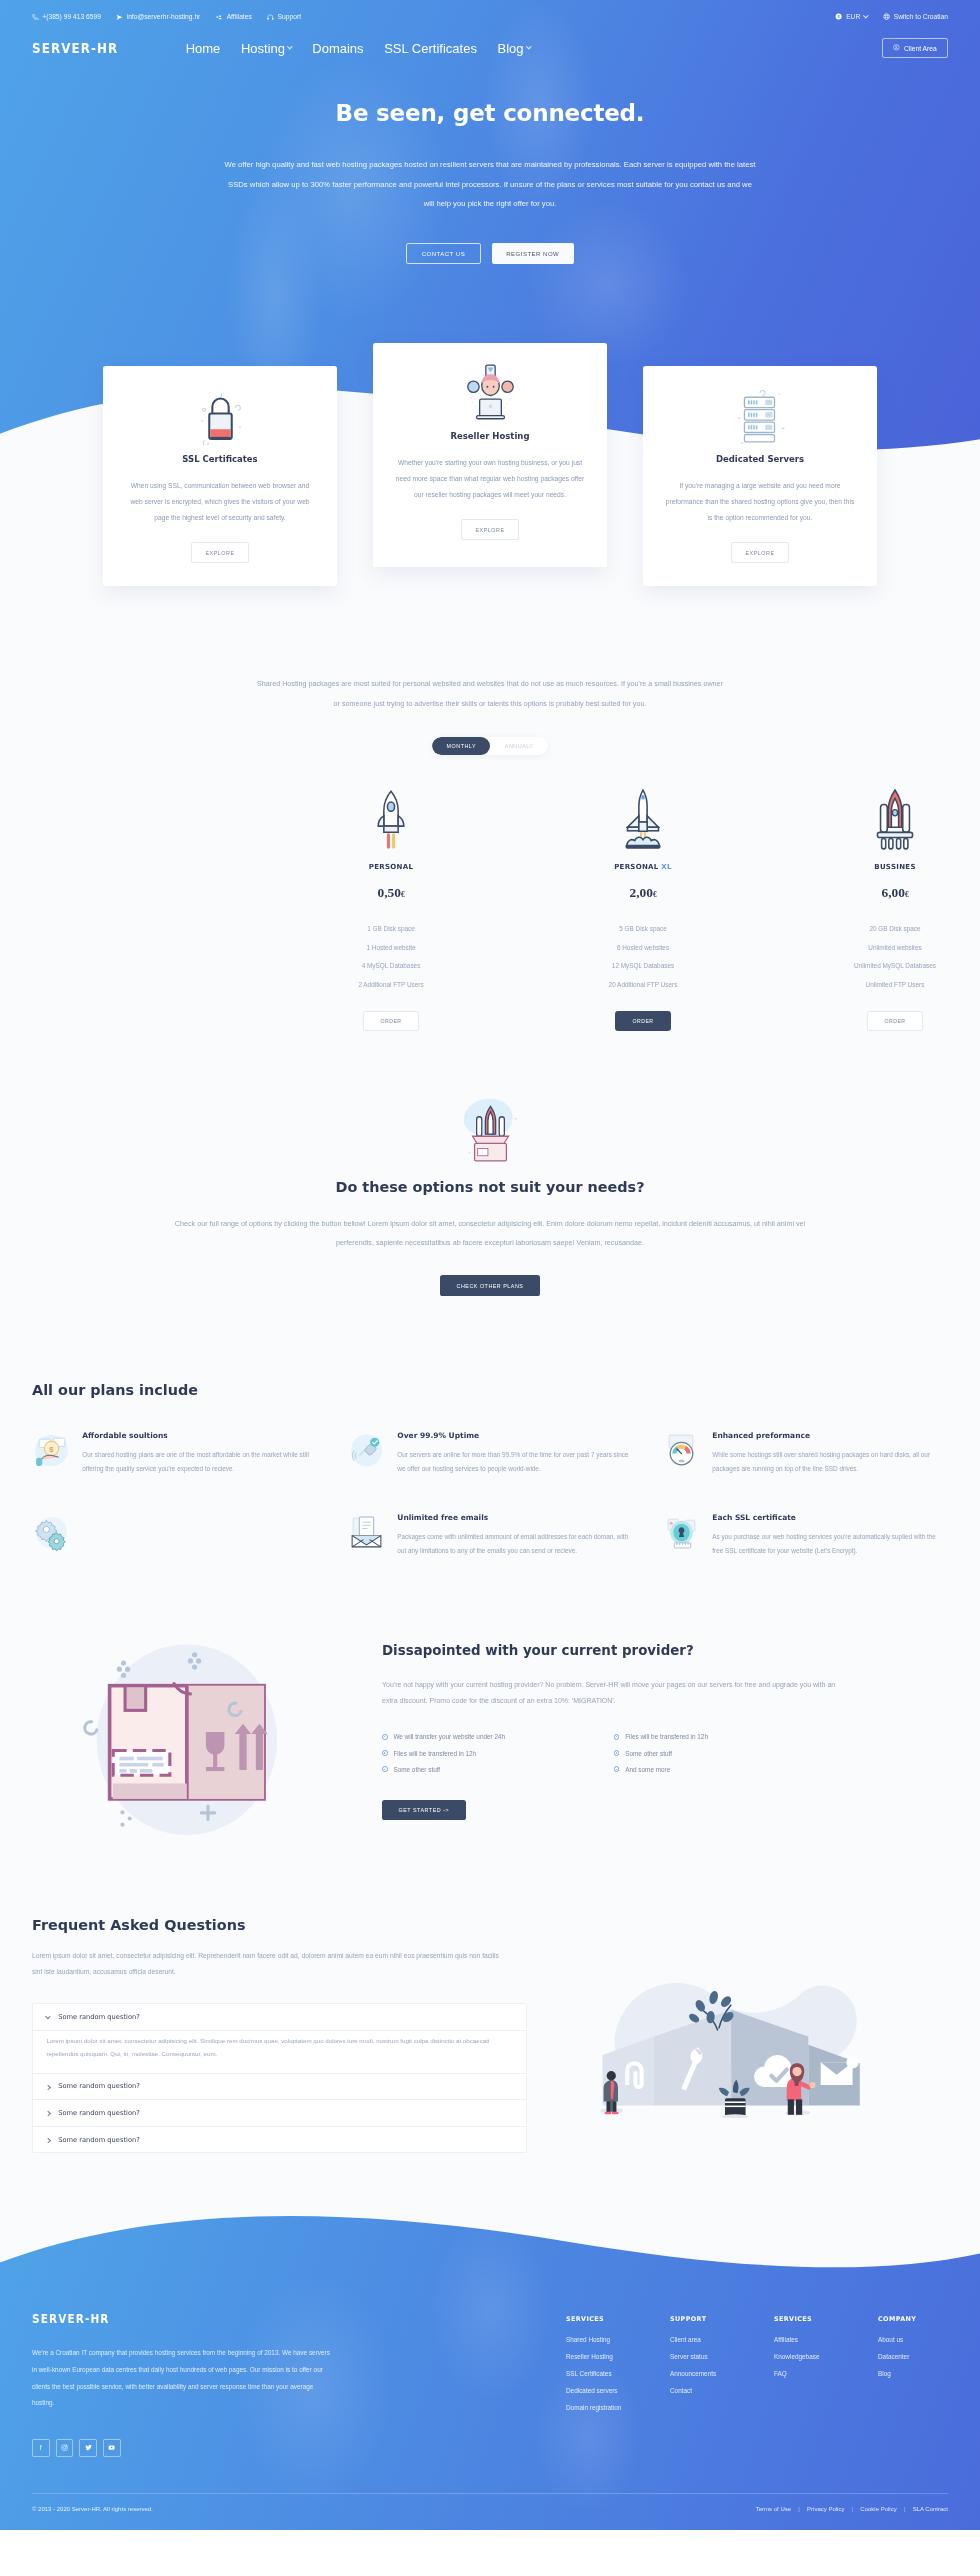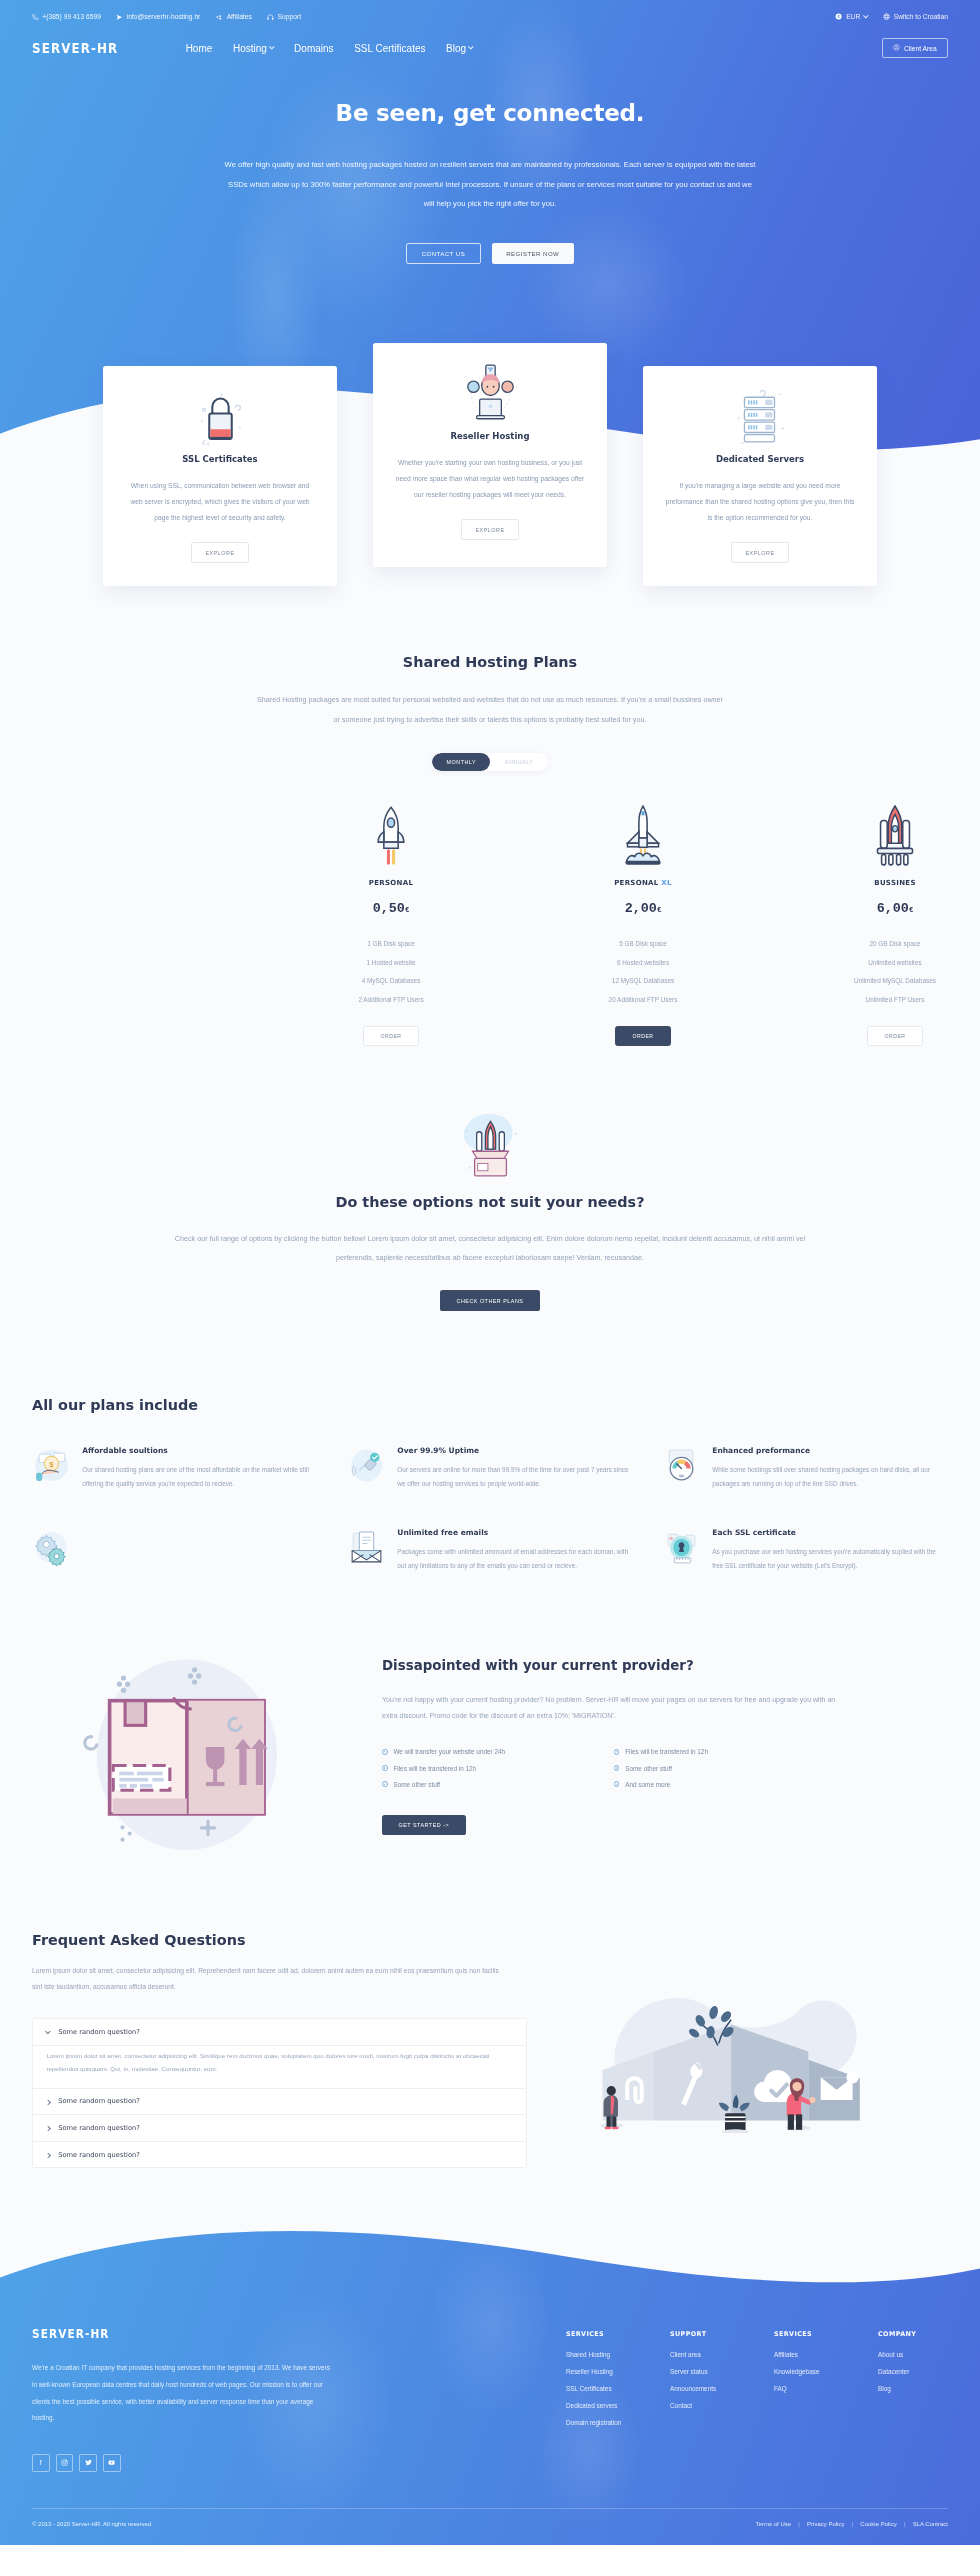--- a/index.html
+++ b/index.html
@@ -47,21 +47,21 @@
     padding: 17.5px 32px 0 32px;
   }
   .brand {
     font-family: "DejaVu Sans", sans-serif;
     font-weight: 700; font-size: 14px; letter-spacing: 1.3px; color: #fff;
     transform: scaleX(.85); transform-origin: left center;
     white-space: nowrap;
   }
   .nav-links { display: flex; align-items: center; gap: 20.6px; margin-left: 52px; }
   .nav-link {
-    color: #fff; font-size: 10px; cursor: pointer;
+    color: #fff; font-size: 13px; cursor: pointer;
     display: flex; align-items: center; gap: 3.1px; white-space: nowrap;
   }
   .caret { display: inline-block; width: 3.6px; height: 3.6px; border-right: 0.8px solid #fff; border-bottom: 0.8px solid #fff; transform: rotate(45deg) translate(-1px,-1px); opacity:.85; }
   .client-area {
     margin-left: auto;
     border: 0.5px solid rgba(255,255,255,.6); border-radius: 2.1px;
     padding: 5.2px 10.3px; color: #fff; font-size: 6.7px;
     display: flex; align-items: center; gap: 4.1px; cursor: pointer; white-space: nowrap;
   }
 
@@ -131,21 +131,21 @@
 
   .plan-grid { display: flex; justify-content: flex-end; gap: 82px; margin-top: 32px; }
   .plan { width: 170px; text-align: center; }
   .plan-illu { height: 66px; display: flex; align-items: flex-end; justify-content: center; }
   .plan-name {
     margin-top: 10.3px; font-family: "DejaVu Sans", sans-serif; font-weight: 700;
     font-size: 7px; letter-spacing: 0.3px; color: #2f3a56;
   }
   .plan-name .xl { color: #5b9ee8; }
   .plan-price {
-    margin-top: 14.4px; font-family: Liberation Mono, monospace; font-weight: 700;
+    margin-top: 14.4px; font-family: Liberation Serif, serif; font-weight: 700;
     font-size: 13.4px; color: #2f3a56;
   }
   .plan-price .cur { font-size: 7.2px; font-weight: 700; }
   .plan-feats { margin-top: 18.5px; }
   .plan-feats div { font-size: 6.4px; color: #97a4bb; padding: 5.7px 0; }
   .plan-btn {
     margin-top: 17.5px; border: 0.5px solid #e4e8ef; border-radius: 2.6px; background: #fff;
     padding: 6.2px 16.5px; font-size: 5.2px; letter-spacing: 0.5px; color: #7a879d; cursor: pointer;
     font-family: "Liberation Sans", sans-serif;
   }
@@ -442,21 +442,20 @@
         </div>
         <div class="card-title">Dedicated Servers</div>
         <div class="card-text">If you're managing a large website and you need more preformance than the shared hosting options give you, then this is the option recommended for you.</div>
         <button class="card-btn">EXPLORE</button>
       </div>
 
     </div>
   </section>
 
   <section class="section plans">
-    <h2 class="h2">Shared Hosting Plans</h2>
     <p class="lead">Shared Hosting packages are most suited for personal websited and websites that do not use as much resources. If you're a small bussines owner or someone just trying to advertise their skills or talents this options is probably best suited for you.</p>
 
     <div class="toggle">
       <div class="on">MONTHLY</div>
       <div class="off">ANNUALY</div>
     </div>
 
     <div class="plan-grid">
 
       <div class="plan">

